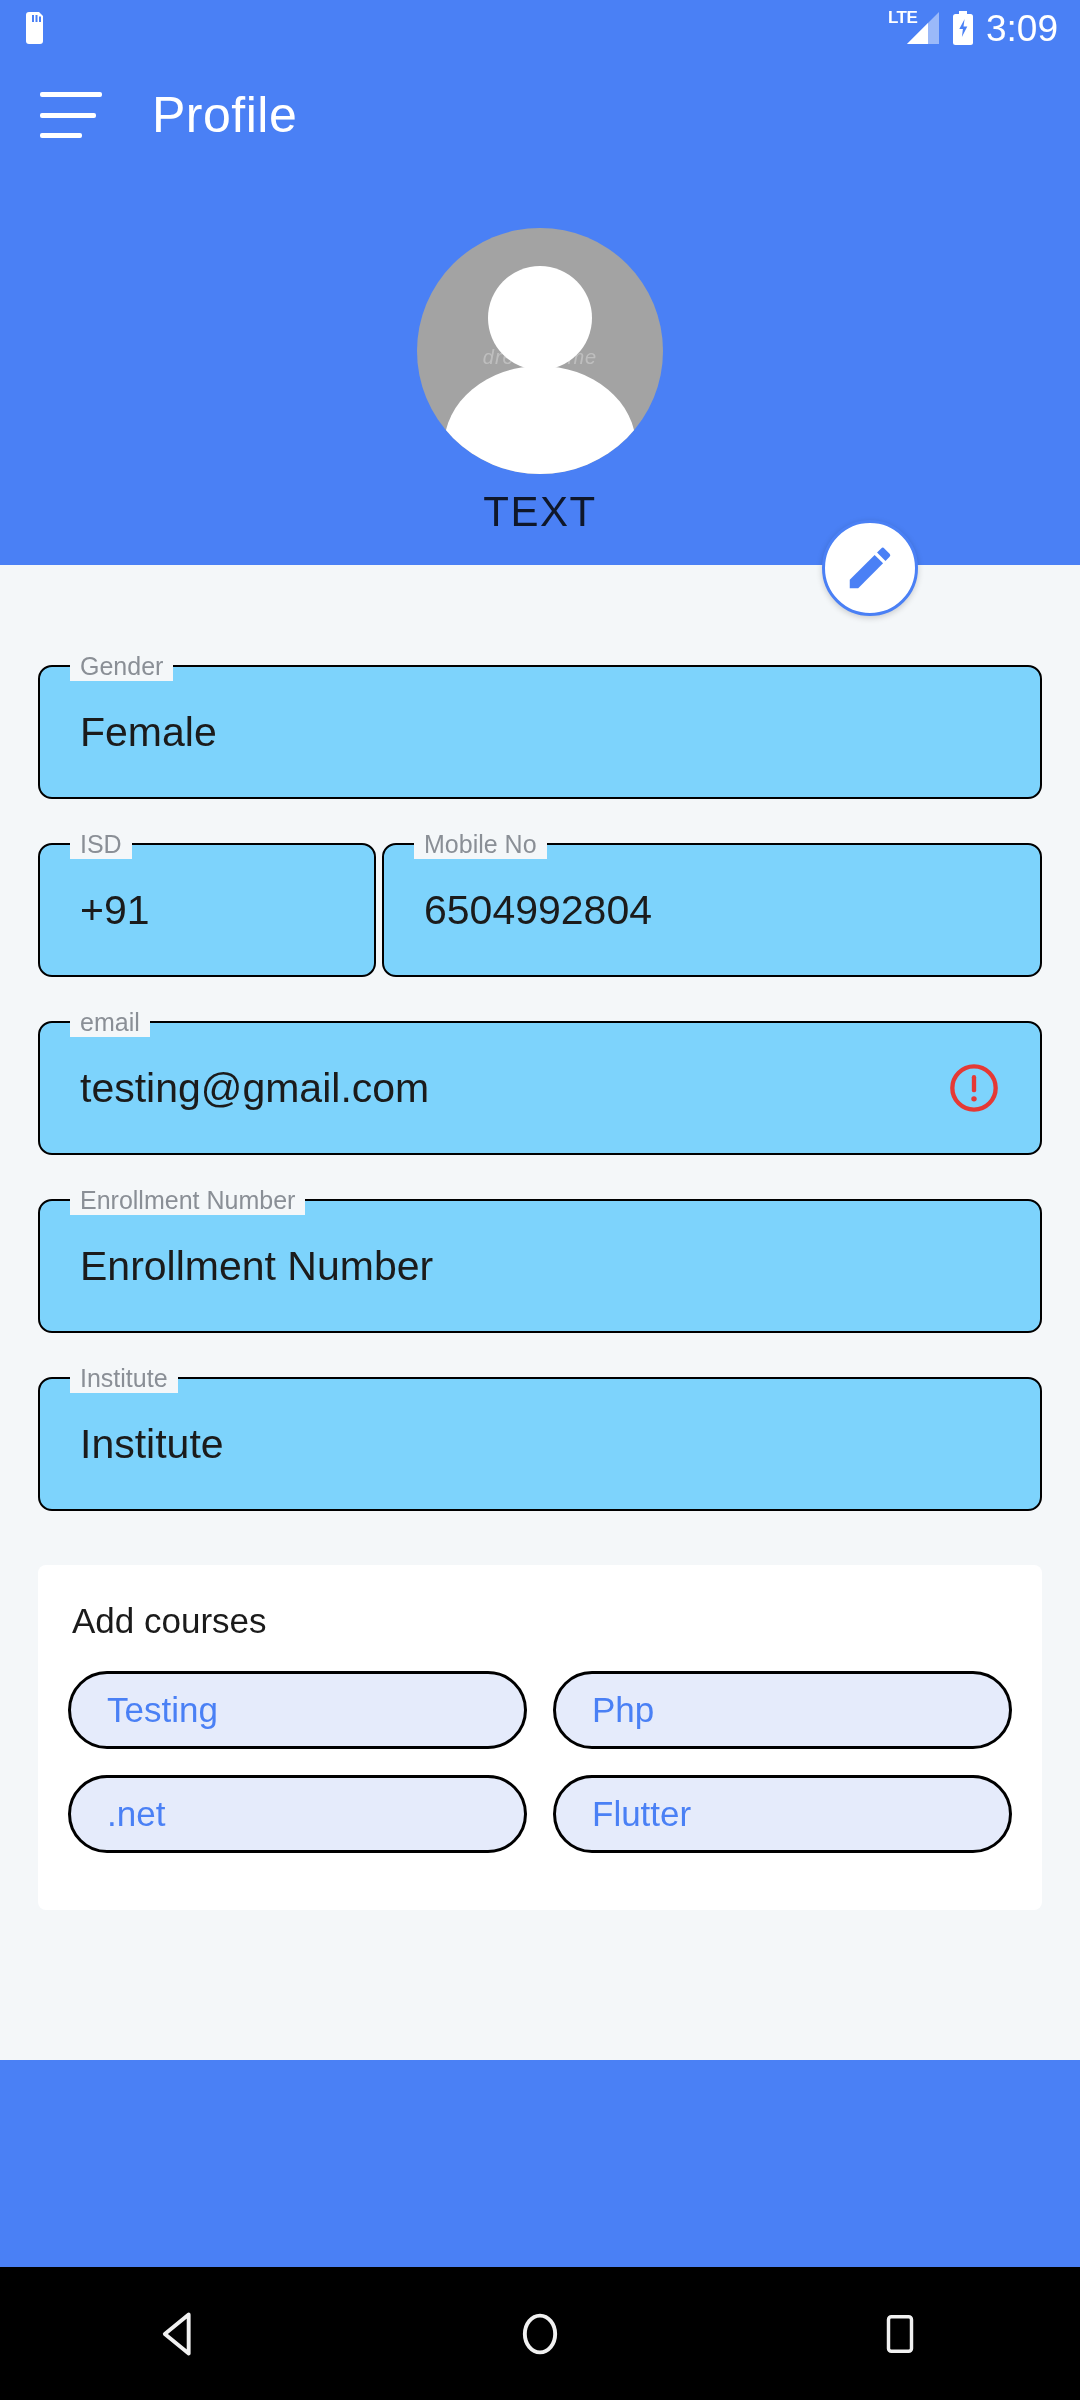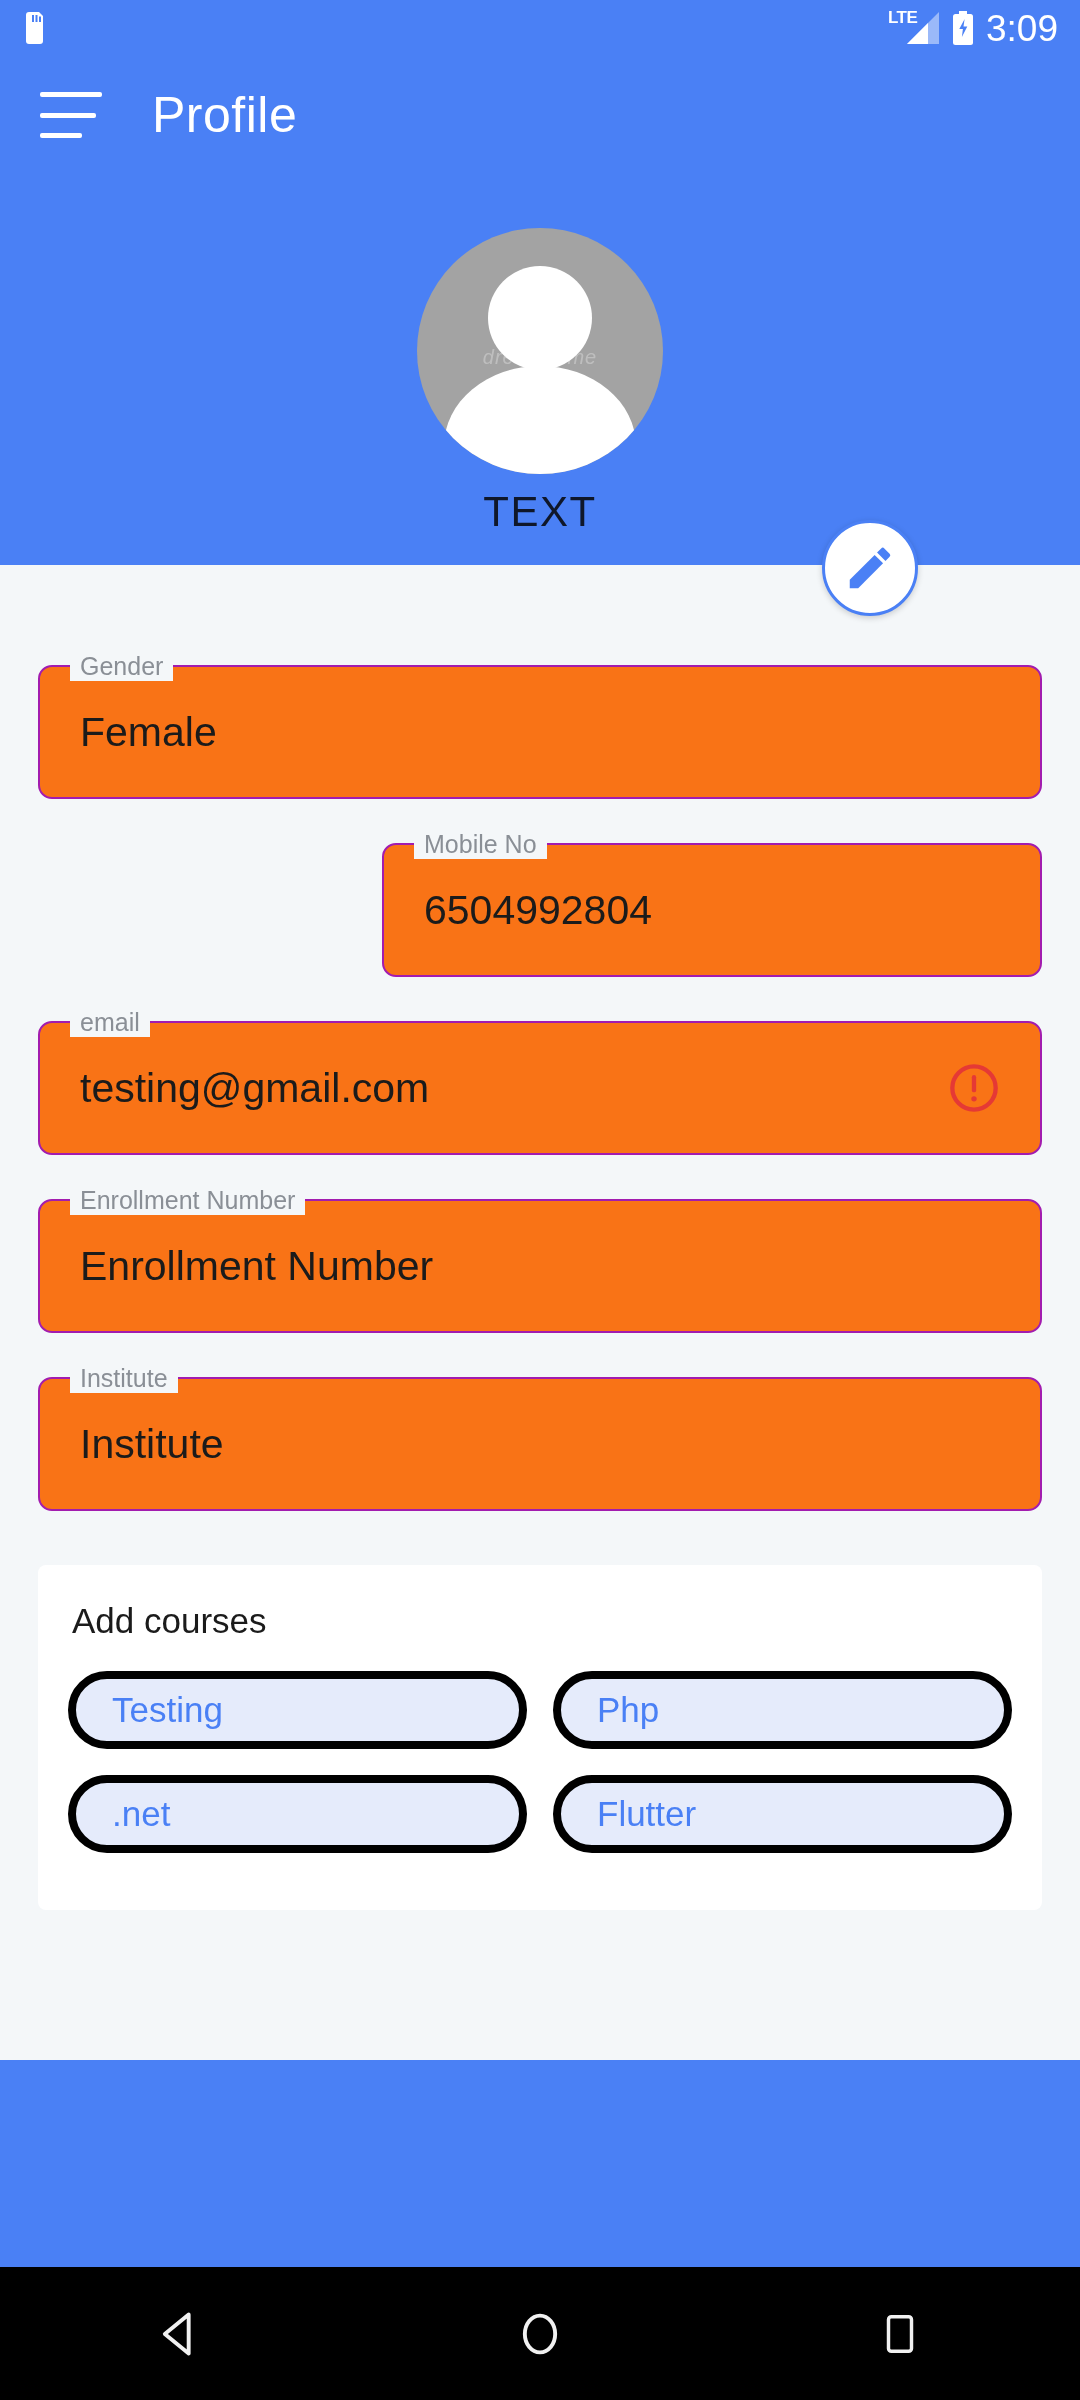--- a/index.html
+++ b/index.html
@@ -58,21 +58,21 @@
     box-shadow:0 2px 6px rgba(0,0,0,.18); cursor:pointer; z-index:6;
   }
 
   
   .body{
     position:absolute; top:565px; left:0; width:1080px; height:1495px;
     background:#f4f7f9;
   }
 
   .field{
-    position:absolute; background:#f97316; border:2px solid #a21caf; border-radius:14px;
+    position:absolute; background:#7dd3fc; border:2px solid #000000; border-radius:14px;
   }
   .field .flabel{
     position:absolute; top:-16px; left:30px; background:#f4f7f9; padding:0 10px;
     font-size:25px; color:#8a8f96; line-height:30px; white-space:nowrap;
   }
   .field .fvalue{
     position:absolute; left:40px; top:50%; transform:translateY(-50%);
     font-size:41px; color:#1b1b1b; white-space:nowrap;
   }
   .err-icon{ position:absolute; right:40px; top:50%; transform:translateY(-50%); width:52px; height:52px; }
@@ -86,21 +86,21 @@
   #f-inst     { left:38px;  top:812px; width:1004px; height:134px;padding-left:6px; }
 
   .courses-card{
     position:absolute; left:38px; top:1000px; width:1004px; height:345px;
     background:#ffffff; border-radius:8px;
   }
   .courses-title{ position:absolute; left:34px; top:36px; font-size:35px; color:#1b1b1b; }
   .chips{ position:absolute; left:30px; top:106px; width:944px; display:flex; flex-wrap:wrap; gap:26px 26px; }
   .chip{
     width:459px; height:78px; border-radius:40px;
-    border:8px solid #000000; background:#e5ebfb;
+    border:3px solid #000000; background:#e5ebfb;
     display:flex; align-items:center; cursor:pointer;
   }
   .chip span{ margin-left:36px; font-size:35px; color:#4a80f5; }
 
   .footer-blue{
     position:absolute; top:2060px; left:0; width:1080px; height:207px; background:#4a80f5;
   }
 
   
   .navbar{
@@ -167,20 +167,24 @@
     </div>
   </div>
 
   <div class="body">
 
     <div class="field" id="f-gender">
       <div class="flabel">Gender</div>
       <div class="fvalue">Female</div>
     </div>
 
+    <div class="field" id="f-isd">
+      <div class="flabel">ISD</div>
+      <div class="fvalue">+91</div>
+    </div>
 
     <div class="field" id="f-mobile">
       <div class="flabel">Mobile No</div>
       <div class="fvalue">6504992804</div>
     </div>
 
     <div class="field" id="f-email">
       <div class="flabel">email</div>
       <div class="fvalue">testing@gmail.com</div>
       <svg class="err-icon" viewBox="0 0 24 24">

